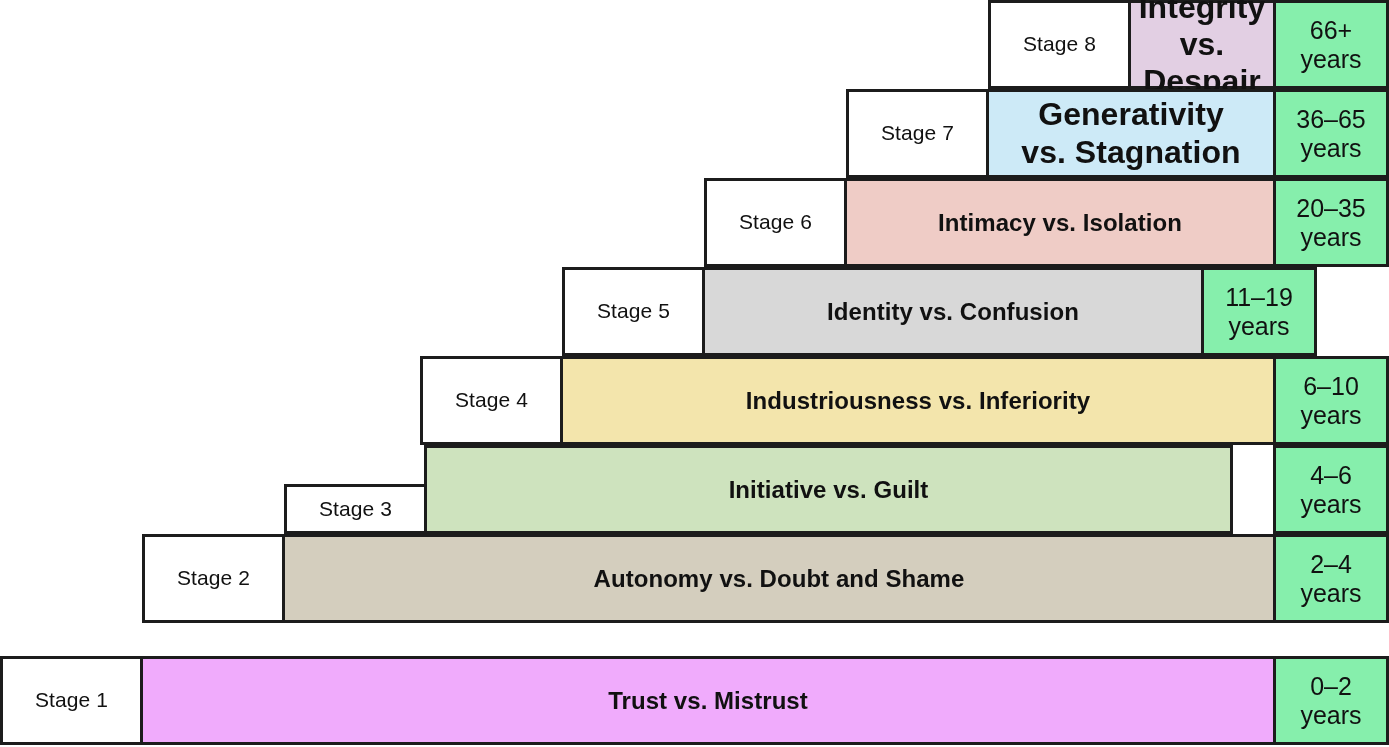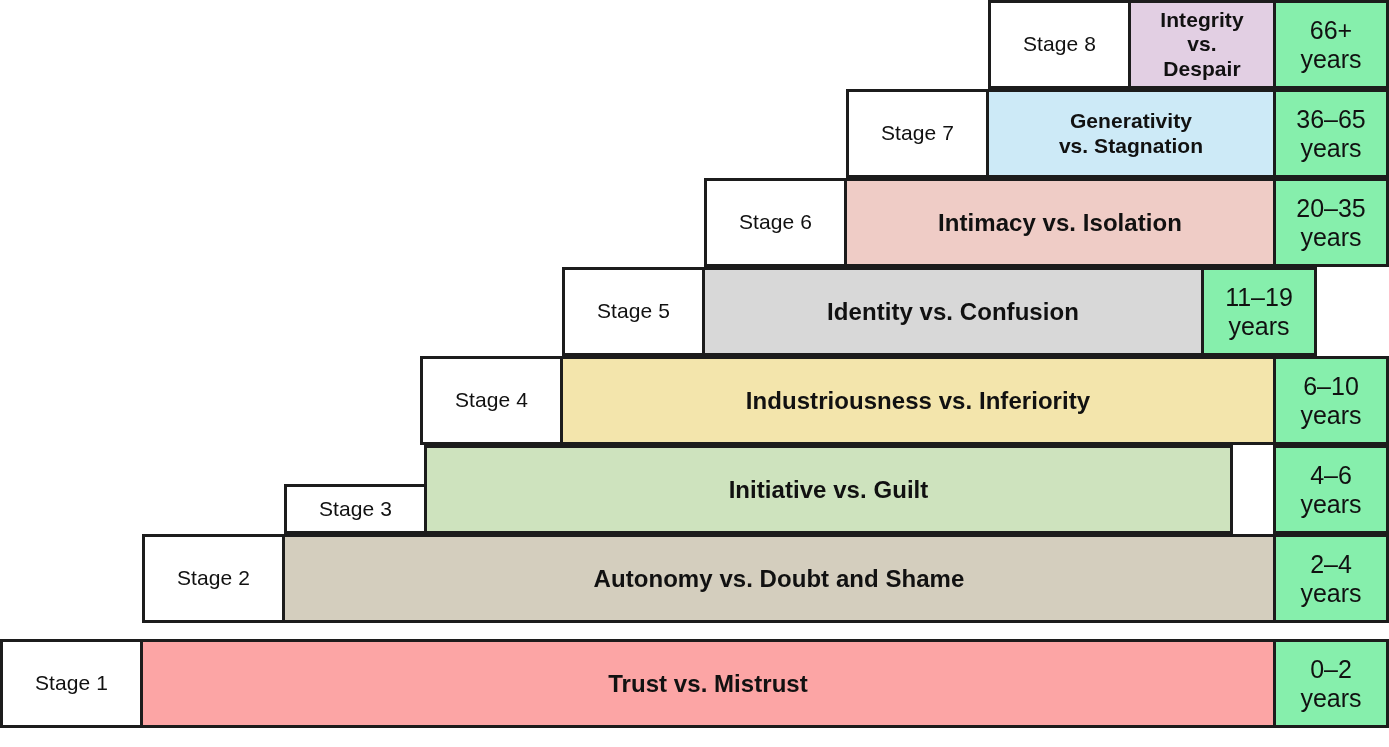--- a/index.html
+++ b/index.html
@@ -48,21 +48,21 @@
   }
   .stage-years{
     background:#86efac;
     font-size:25px;
     font-weight:400;
     flex:0 0 auto;
     margin-left:-3px;
     white-space:pre-line;
   }
   
-  .stage-name.wrap2{font-size:21px;}
+  .stage-name.wrap2{font-size:32px;}
 </style>
 </head>
 <body>
 
 <div id="diagram">
     <div class="stage-row" style="left: 988px; top: 0px; height: 89px; width: 401px;">
       <div class="cell stage-label" style="width: 143px;">Stage 8</div>
       <div class="cell stage-name wrap2" style="background: rgb(226, 207, 227); width: 148px; white-space: pre-line;">Integrity
 vs.
 Despair</div>
@@ -99,19 +99,19 @@
       <div class="cell stage-name" style="background: rgb(206, 227, 190); width: 852px; white-space: pre-line;">Initiative vs. Guilt</div>
       <div class="cell stage-years" style="width: 116px; margin-left: 40px;">4–6
 years</div>
     </div>
     <div class="stage-row" style="left: 142px; top: 534px; height: 89px; width: 1247px;">
       <div class="cell stage-label" style="width: 143px;">Stage 2</div>
       <div class="cell stage-name" style="background: rgb(212, 206, 190); width: 994px; white-space: pre-line;">Autonomy vs. Doubt and Shame</div>
       <div class="cell stage-years" style="width: 116px;">2–4
 years</div>
     </div>
-    <div class="stage-row" style="left: 0px; top: 639px; height: 89px; width: 1389px;">
+    <div class="stage-row" style="left: 0px; top: 656px; height: 89px; width: 1389px;">
       <div class="cell stage-label" style="width: 143px;">Stage 1</div>
-      <div class="cell stage-name" style="background: #fca5a5; width: 1136px; white-space: pre-line;">Trust vs. Mistrust</div>
+      <div class="cell stage-name" style="background: #f0abfc; width: 1136px; white-space: pre-line;">Trust vs. Mistrust</div>
       <div class="cell stage-years" style="width: 116px;">0–2
 years</div>
     </div>
   </div>
 
 </body></html>

